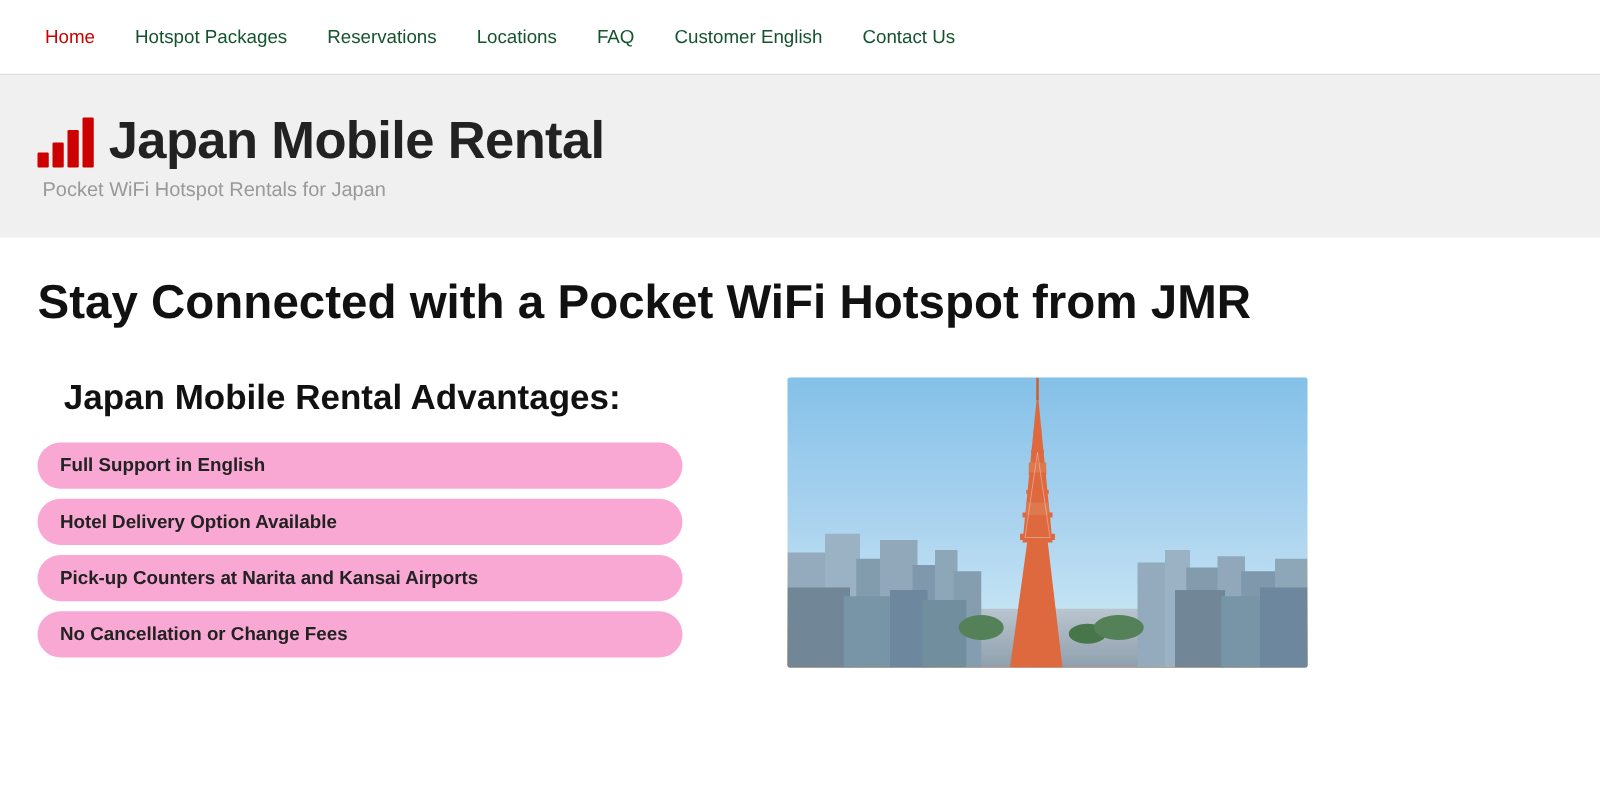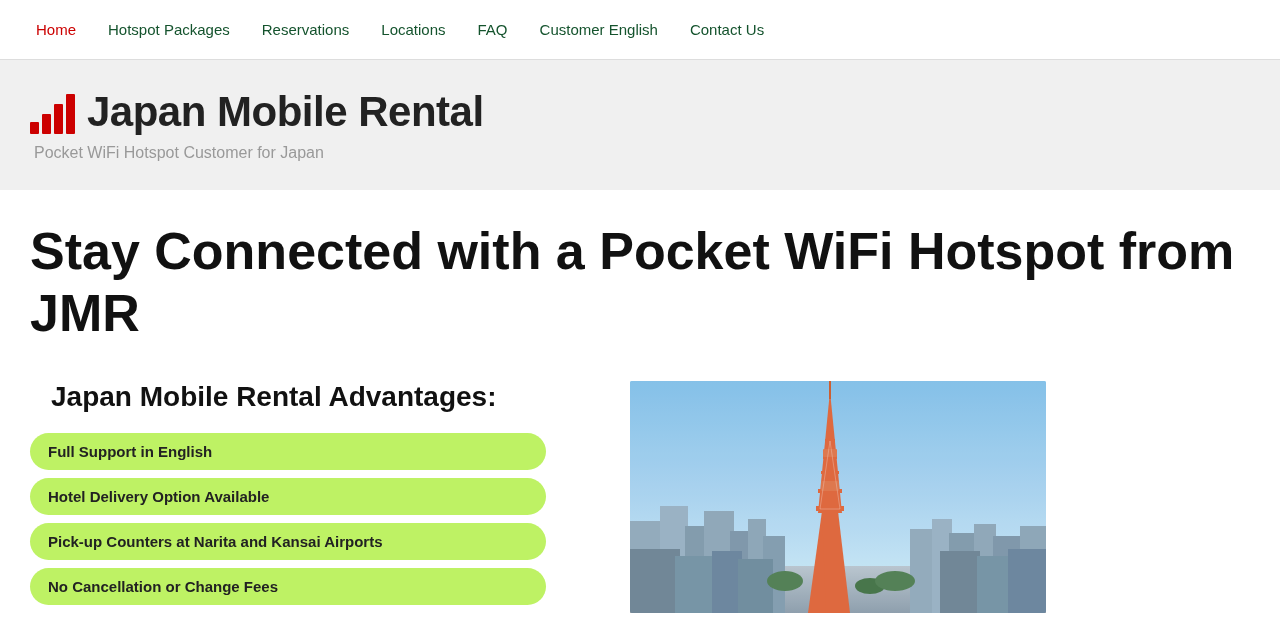--- a/index.html
+++ b/index.html
@@ -61,21 +61,21 @@
       font-size: 16px;
       color: #999;
       padding-left: 4px;
     }
 
     
     .main-content {
       padding: 30px 30px 30px 30px;
     }
     .hero-title {
-      font-size: 52px;
+      font-size: 38px;
       font-weight: bold;
       color: #111;
       margin-bottom: 36px;
       line-height: 1.2;
     }
 
     .content-grid {
       display: flex;
       gap: 40px;
       align-items: flex-start;
@@ -94,21 +94,21 @@
       margin-bottom: 20px;
       margin-left: 21px;
     }
 
     .advantage-list {
       display: flex;
       flex-direction: column;
       gap: 8px;
     }
     .advantage-item {
-      background: #bef264;
+      background: #f9a8d4;
       border-radius: 20px;
       padding: 10px 18px;
       font-size: 15px;
       font-weight: 600;
       color: #222;
       width: 516px;
     }
 
     
     .tokyo-image {
@@ -142,21 +142,21 @@
 <div class="header-banner">
   <div class="logo-container">
     <div class="logo-bars">
       <div class="bar bar1"></div>
       <div class="bar bar2"></div>
       <div class="bar bar3"></div>
       <div class="bar bar4"></div>
     </div>
     <span class="logo-text">Japan Mobile Rental</span>
   </div>
-  <span class="logo-tagline">Pocket WiFi Hotspot Customer for Japan</span>
+  <span class="logo-tagline">Pocket WiFi Hotspot Rentals for Japan</span>
 </div>
 
 <div class="main-content">
   <h1 class="hero-title">Stay Connected with a Pocket WiFi Hotspot from JMR</h1>
 
   <div class="content-grid">
     <div class="left-column">
       <h2 class="advantages-title">Japan Mobile Rental Advantages:</h2>
       <div class="advantage-list">
         <div class="advantage-item">Full Support in English</div>

